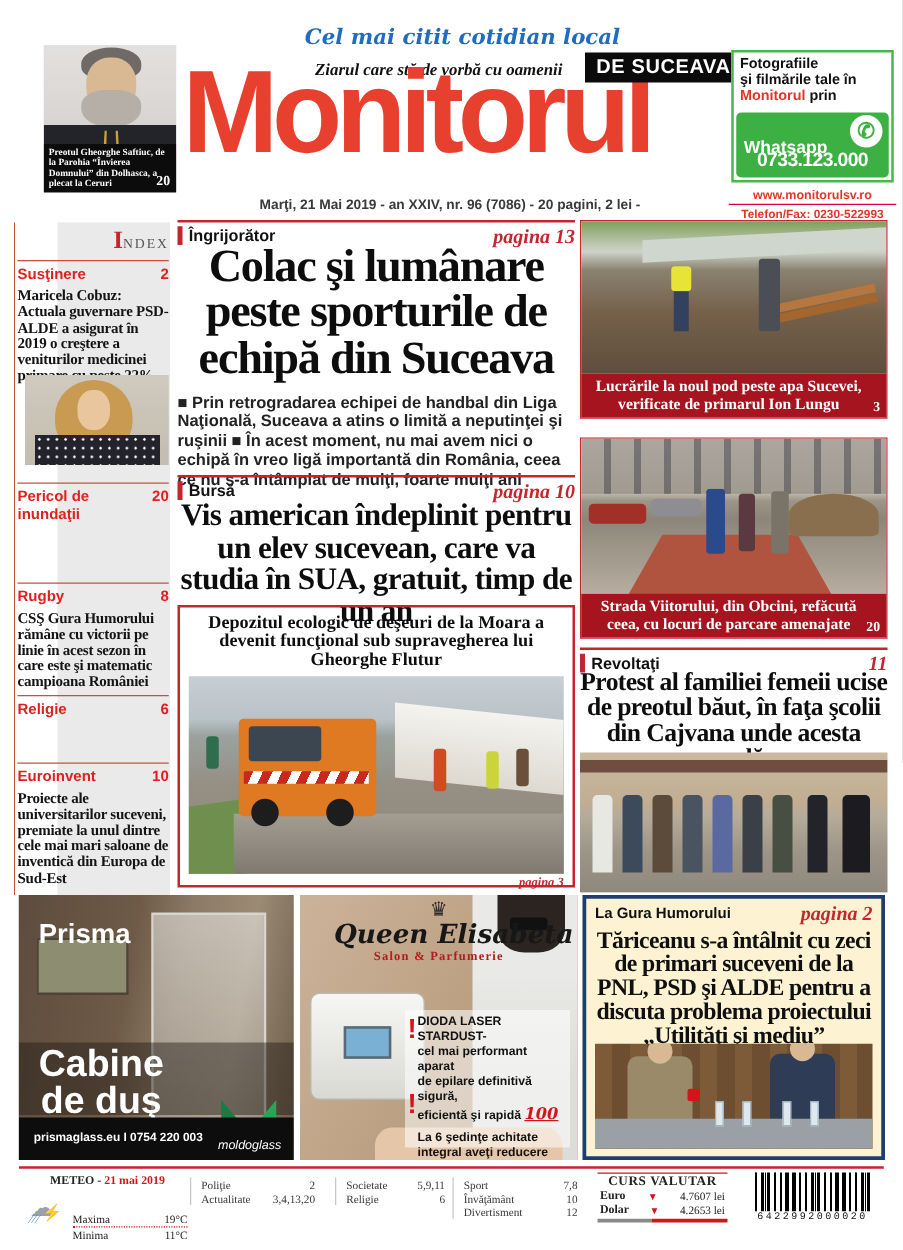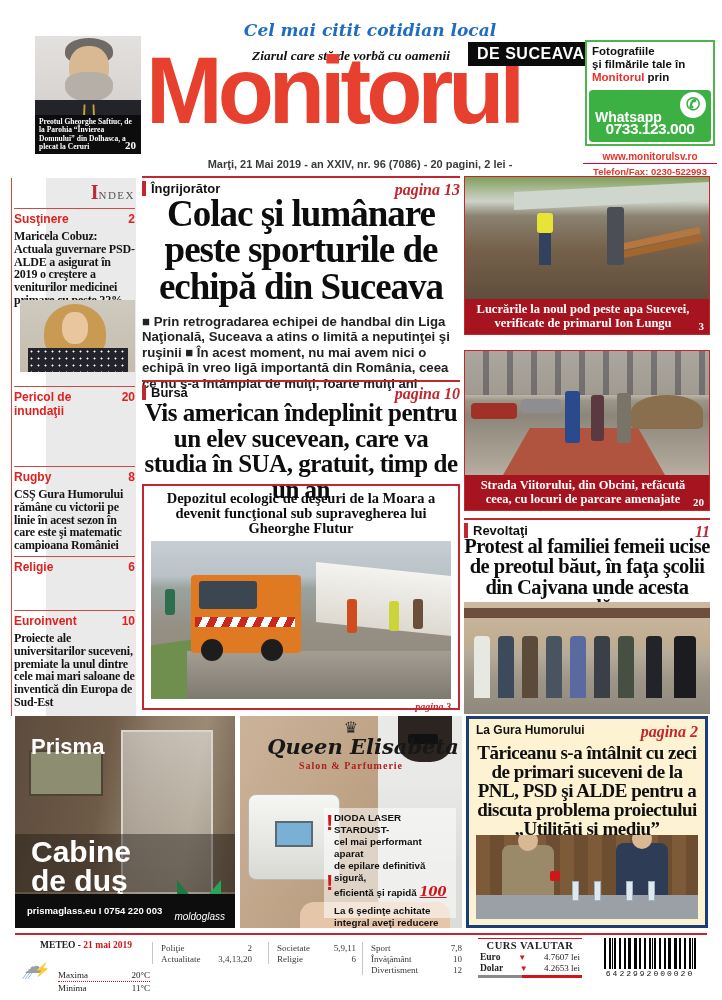--- a/index.html
+++ b/index.html
@@ -99,21 +99,21 @@
   .pp-roof { position:absolute; left:0; top:6px; width:100%; height:10px; background:#6e4f3f; }
   .pp-person { position:absolute; top:34px; width:16px; height:62px; border-radius:4px 4px 0 0; }
 
   
   .ad-prisma { position:absolute; left:15px; top:716px; width:220px; height:212px; overflow:hidden;
     background:linear-gradient(100deg,#5d4c3d 0%,#6e5a47 38%,#8c7a66 55%,#9b8a74 75%,#6a5946 100%); }
   .pr-mirror { position:absolute; left:14px; top:34px; width:74px; height:46px; background:#8d8d72; border:2px solid #4f4336; }
   .pr-shower { position:absolute; right:22px; top:14px; width:92px; height:168px; background:linear-gradient(180deg,rgba(240,240,238,0.55), rgba(200,200,195,0.35)); border:2px solid #d8d5cf; }
   .pr-band { position:absolute; left:0; top:118px; width:100%; height:58px; background:rgba(30,25,20,0.45); }
   .pr-brand { position:absolute; left:16px; top:18px; color:#fff; font-weight:bold; font-size:22px; }
-  .pr-title { position:absolute; left:16px; top:122px; color:#fff; font-weight:bold; font-size:30px; line-height:0.95; }
+  .pr-title { position:absolute; left:16px; top:122px; color:#fff; font-weight:bold; font-size:30px; line-height:0.95;text-align:center; }
   .pr-bar { position:absolute; left:0; bottom:0; width:100%; height:34px; background:#0d0d0d; color:#fff; }
   .pr-foot { position:absolute; left:12px; top:11px; font-weight:bold; font-size:9.5px; }
   .pr-logo { position:absolute; right:10px; bottom:6px; color:#fff; font-style:italic; font-size:10px; }
   .pr-tri { position:absolute; right:14px; bottom:22px; width:0; height:0; border-left:22px solid transparent; border-bottom:26px solid #27a65a; }
   .pr-tri2 { position:absolute; right:36px; bottom:22px; width:0; height:0; border-right:22px solid transparent; border-bottom:26px solid #1d7a44; }
 
   .ad-queen { position:absolute; left:240px; top:716px; width:222px; height:212px; overflow:hidden;
     background:linear-gradient(120deg,#cbb39a 0%,#c0a audio588 40%,#b49a7e 70%,#a98f73 100%); background:linear-gradient(120deg,#cbb39a 0%,#c0a588 40%,#b49a7e 70%,#a98f73 100%); }
   .q-crown { position:absolute; left:0; top:2px; width:100%; text-align:center; font-size:16px; color:#2b2b2b; }
   .q-brand { position:absolute; left:12px; top:18px; width:100%; text-align:center; font-family:"DejaVu Serif", serif; font-style:italic; font-weight:bold; font-size:21px; color:#171717; }
@@ -415,21 +415,21 @@
       <span>METEO - </span><span class="red">21 mai 2019</span>
     </div>
     <div class="meteo-icon">
       <span class="mi-cloud">☁</span>
       <span class="mi-bolt">⚡</span>
       <span class="mi-rain">∕∕∕</span>
     </div>
     <div class="meteo-rows">
       <div class="meteo-row dot">
         <span>Maxima</span>
-        <span>20°C</span>
+        <span>19°C</span>
       </div>
       <div class="meteo-row">
         <span>Minima</span>
         <span>11°C</span>
       </div>
     </div>
   </div>
 
   <div class="fgroup g1">
     <div class="frow">

